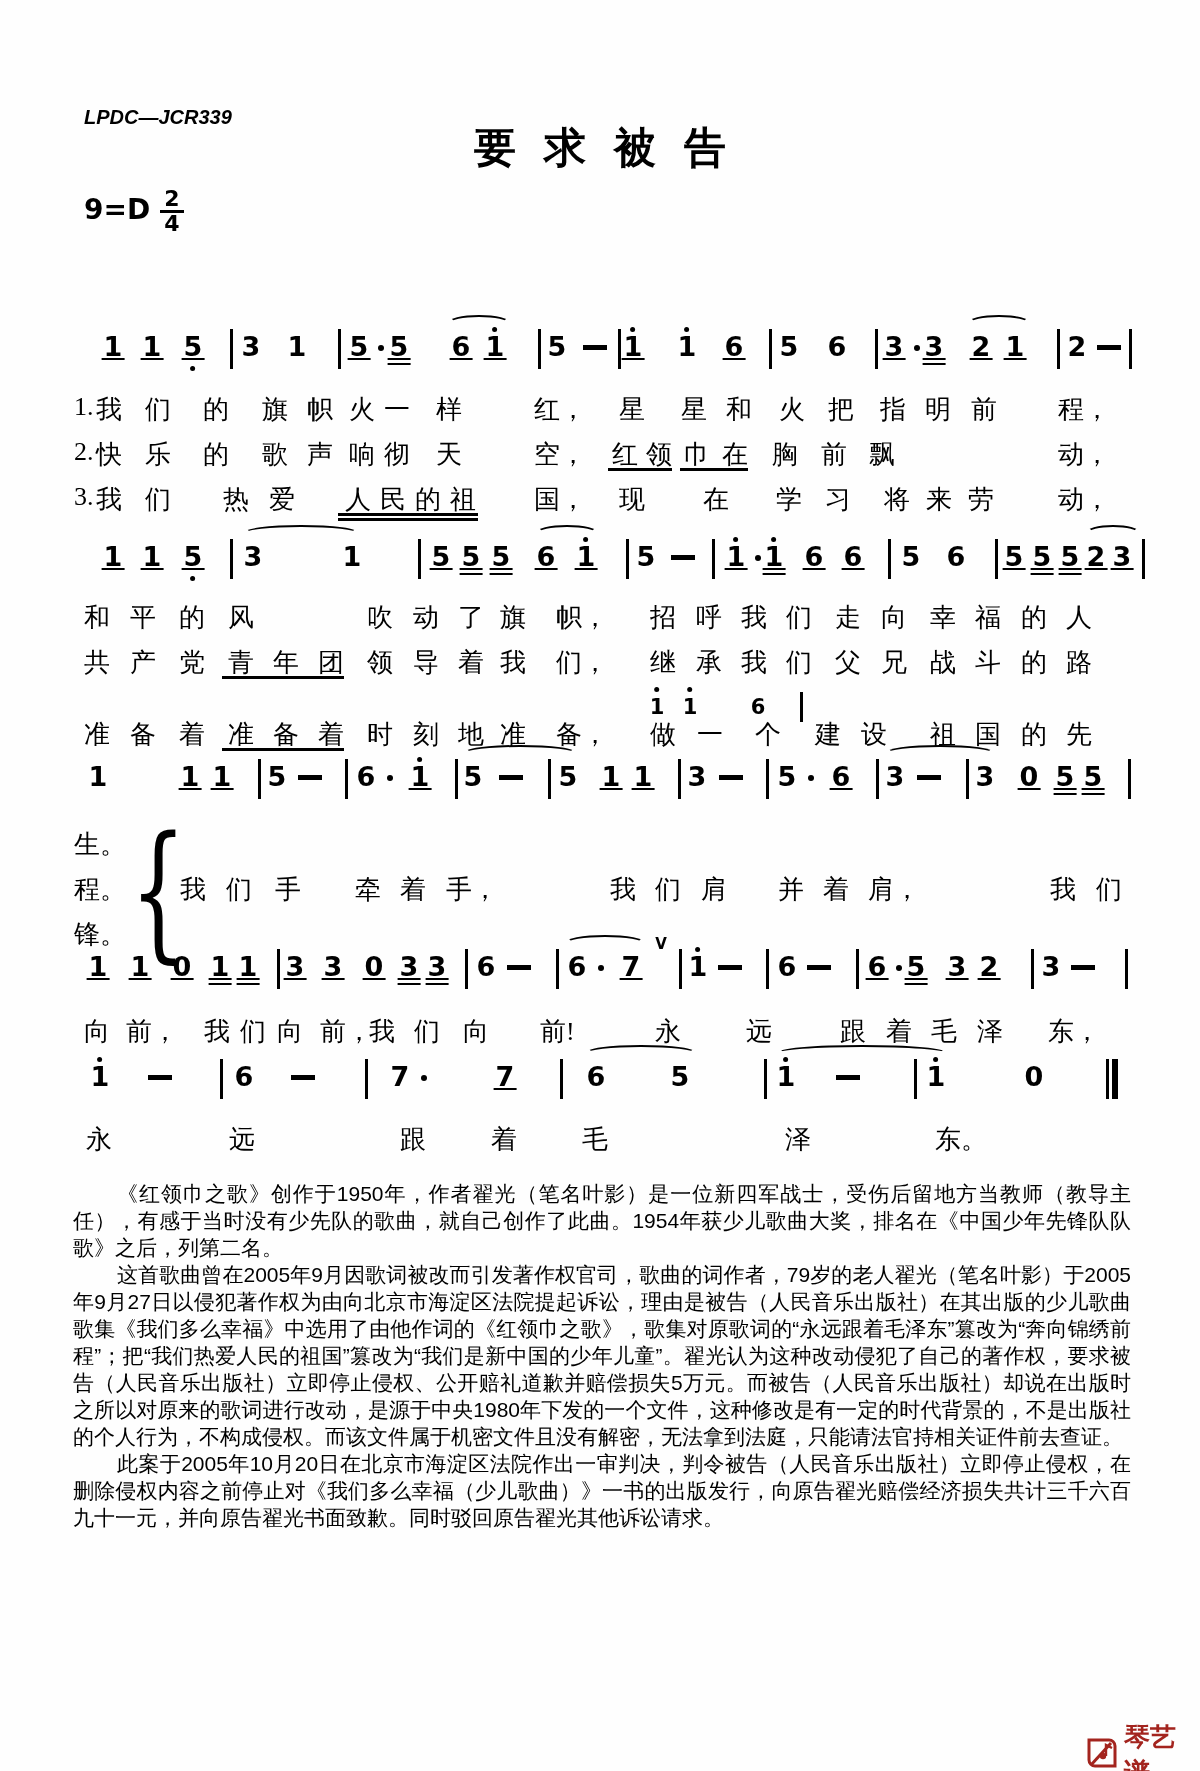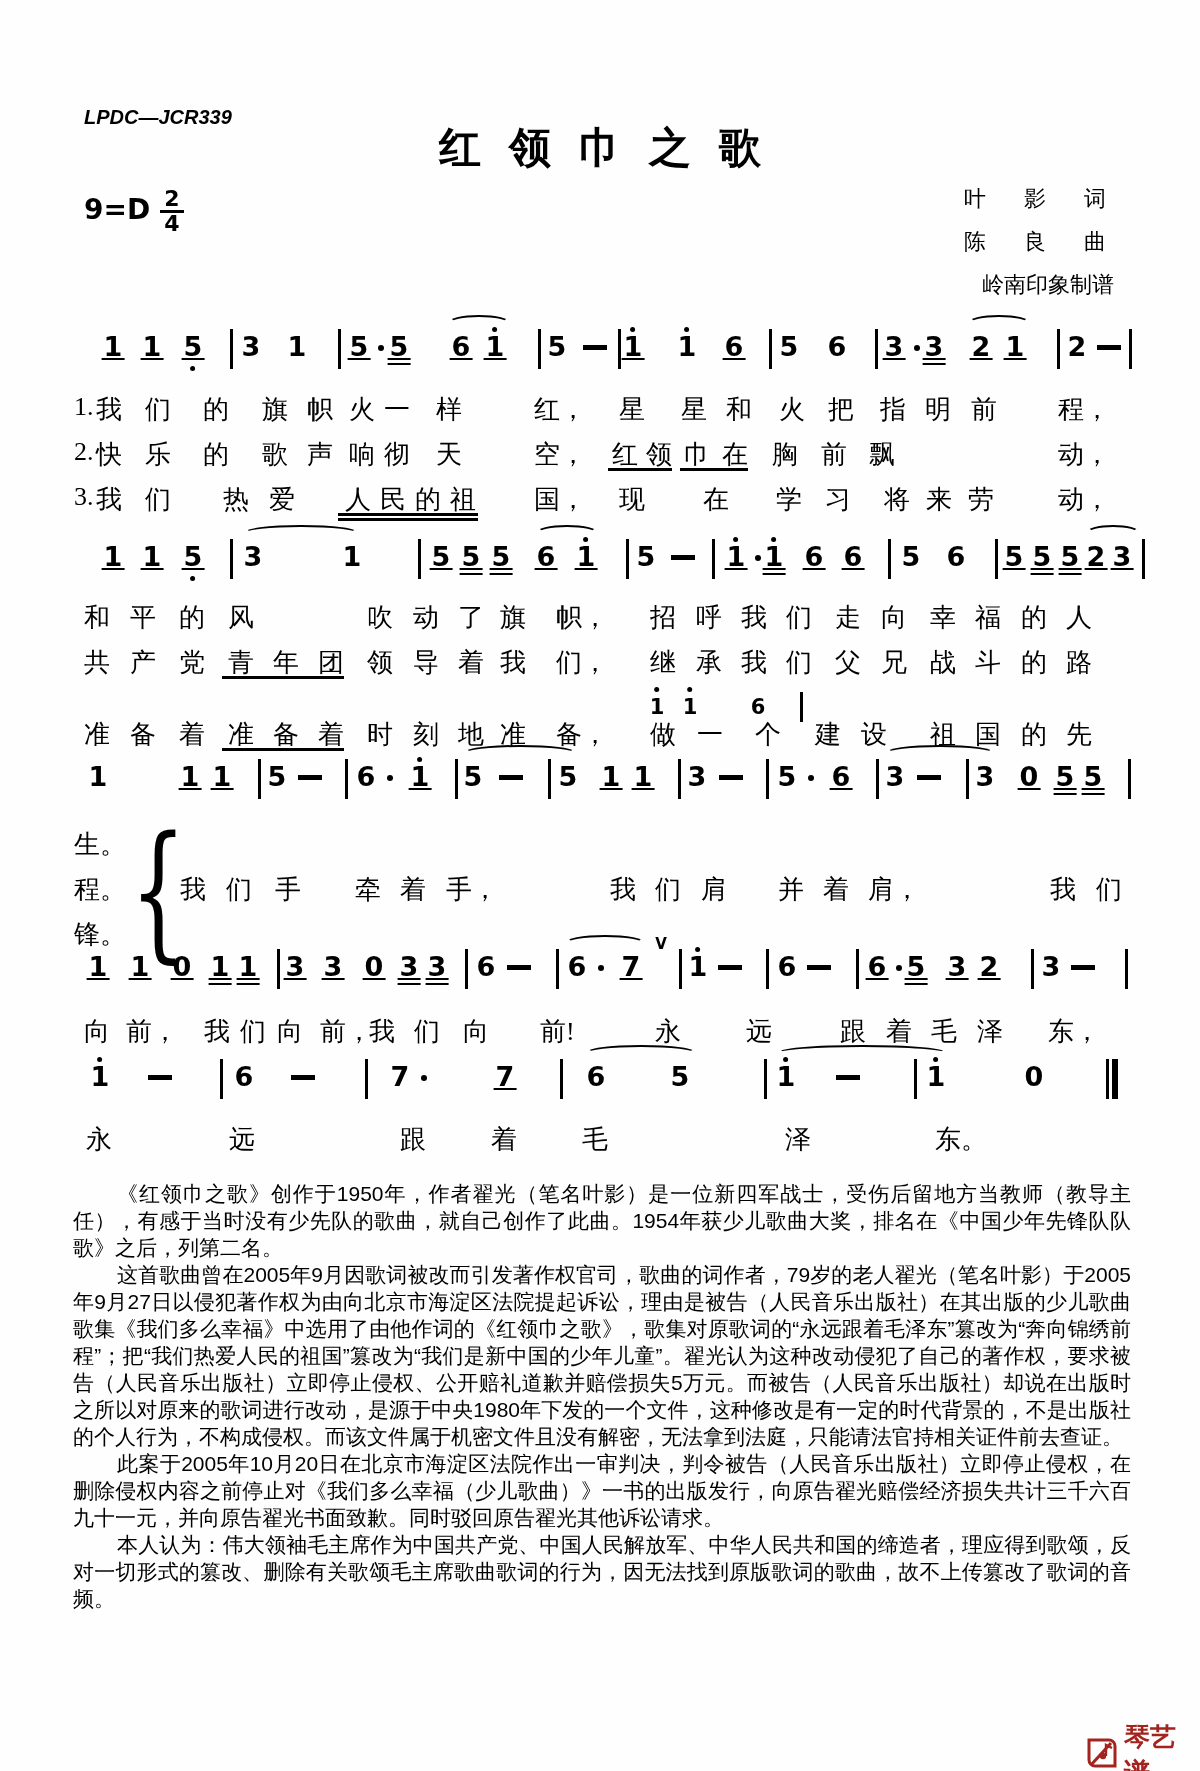--- a/index.html
+++ b/index.html
@@ -48,36 +48,30 @@
   .pagenum{position:absolute;left:0;top:1710px;width:100%;text-align:center;font-size:22px;
            font-family:"Liberation Serif",serif;letter-spacing:2px;}
   .logo{position:absolute;left:1084px;top:1720px;display:flex;align-items:center;color:#a3241e;}
   .logo-text{font-size:26px;font-weight:bold;margin-left:4px;font-family:"Liberation Serif",serif;}
 </style>
 </head>
 <body>
 
 <div id="page">
   <div class="code">LPDC—JCR339</div>
-  <div class="title">红领巾之歌</div>
+  <div class="title">要求被告</div>
   <div class="keysig">
     <span>9=D</span><span class="frac"><span class="fnum">2</span><span class="fden">4</span></span>
-  </div>
-  <div class="credits">
-    <div class="credit spread">叶　影　词</div>
-    <div class="credit spread">陈　良　曲</div>
-    <div class="credit">岭南印象制谱</div>
   </div>
 
   <div class="intro">
     <div id="paras">
         <p>《红领巾之歌》创作于1950年，作者翟光（笔名叶影）是一位新四军战士，受伤后留地方当教师（教导主任），有感于当时没有少先队的歌曲，就自己创作了此曲。1954年获少儿歌曲大奖，排名在《中国少年先锋队队歌》之后，列第二名。</p>
         <p>这首歌曲曾在2005年9月因歌词被改而引发著作权官司，歌曲的词作者，79岁的老人翟光（笔名叶影）于2005年9月27日以侵犯著作权为由向北京市海淀区法院提起诉讼，理由是被告（人民音乐出版社）在其出版的少儿歌曲歌集《我们多么幸福》中选用了由他作词的《红领巾之歌》，歌集对原歌词的“永远跟着毛泽东”篡改为“奔向锦绣前程”；把“我们热爱人民的祖国”篡改为“我们是新中国的少年儿童”。翟光认为这种改动侵犯了自己的著作权，要求被告（人民音乐出版社）立即停止侵权、公开赔礼道歉并赔偿损失5万元。而被告（人民音乐出版社）却说在出版时之所以对原来的歌词进行改动，是源于中央1980年下发的一个文件，这种修改是有一定的时代背景的，不是出版社的个人行为，不构成侵权。而该文件属于机密文件且没有解密，无法拿到法庭，只能请法官持相关证件前去查证。</p>
         <p>此案于2005年10月20日在北京市海淀区法院作出一审判决，判令被告（人民音乐出版社）立即停止侵权，在删除侵权内容之前停止对《我们多么幸福（少儿歌曲）》一书的出版发行，向原告翟光赔偿经济损失共计三千六百九十一元，并向原告翟光书面致歉。同时驳回原告翟光其他诉讼请求。</p>
-        <p>本人认为：伟大领袖毛主席作为中国共产党、中国人民解放军、中华人民共和国的缔造者，理应得到歌颂，反对一切形式的篡改、删除有关歌颂毛主席歌曲歌词的行为，因无法找到原版歌词的歌曲，故不上传篡改了歌词的音频。</p>
       </div>
   </div>
 
 
 
   <div class="logo">
     <span>
       <svg width="36" height="36" viewBox="0 0 36 36">
         <path d="M5 5 h20 a6 6 0 0 1 6 6 v20 h-20 a6 6 0 0 1 -6 -6 z" fill="none" stroke="#a3241e" stroke-width="3"></path>
         <path d="M7 30 L27 8" stroke="#a3241e" stroke-width="3" fill="none"></path>

